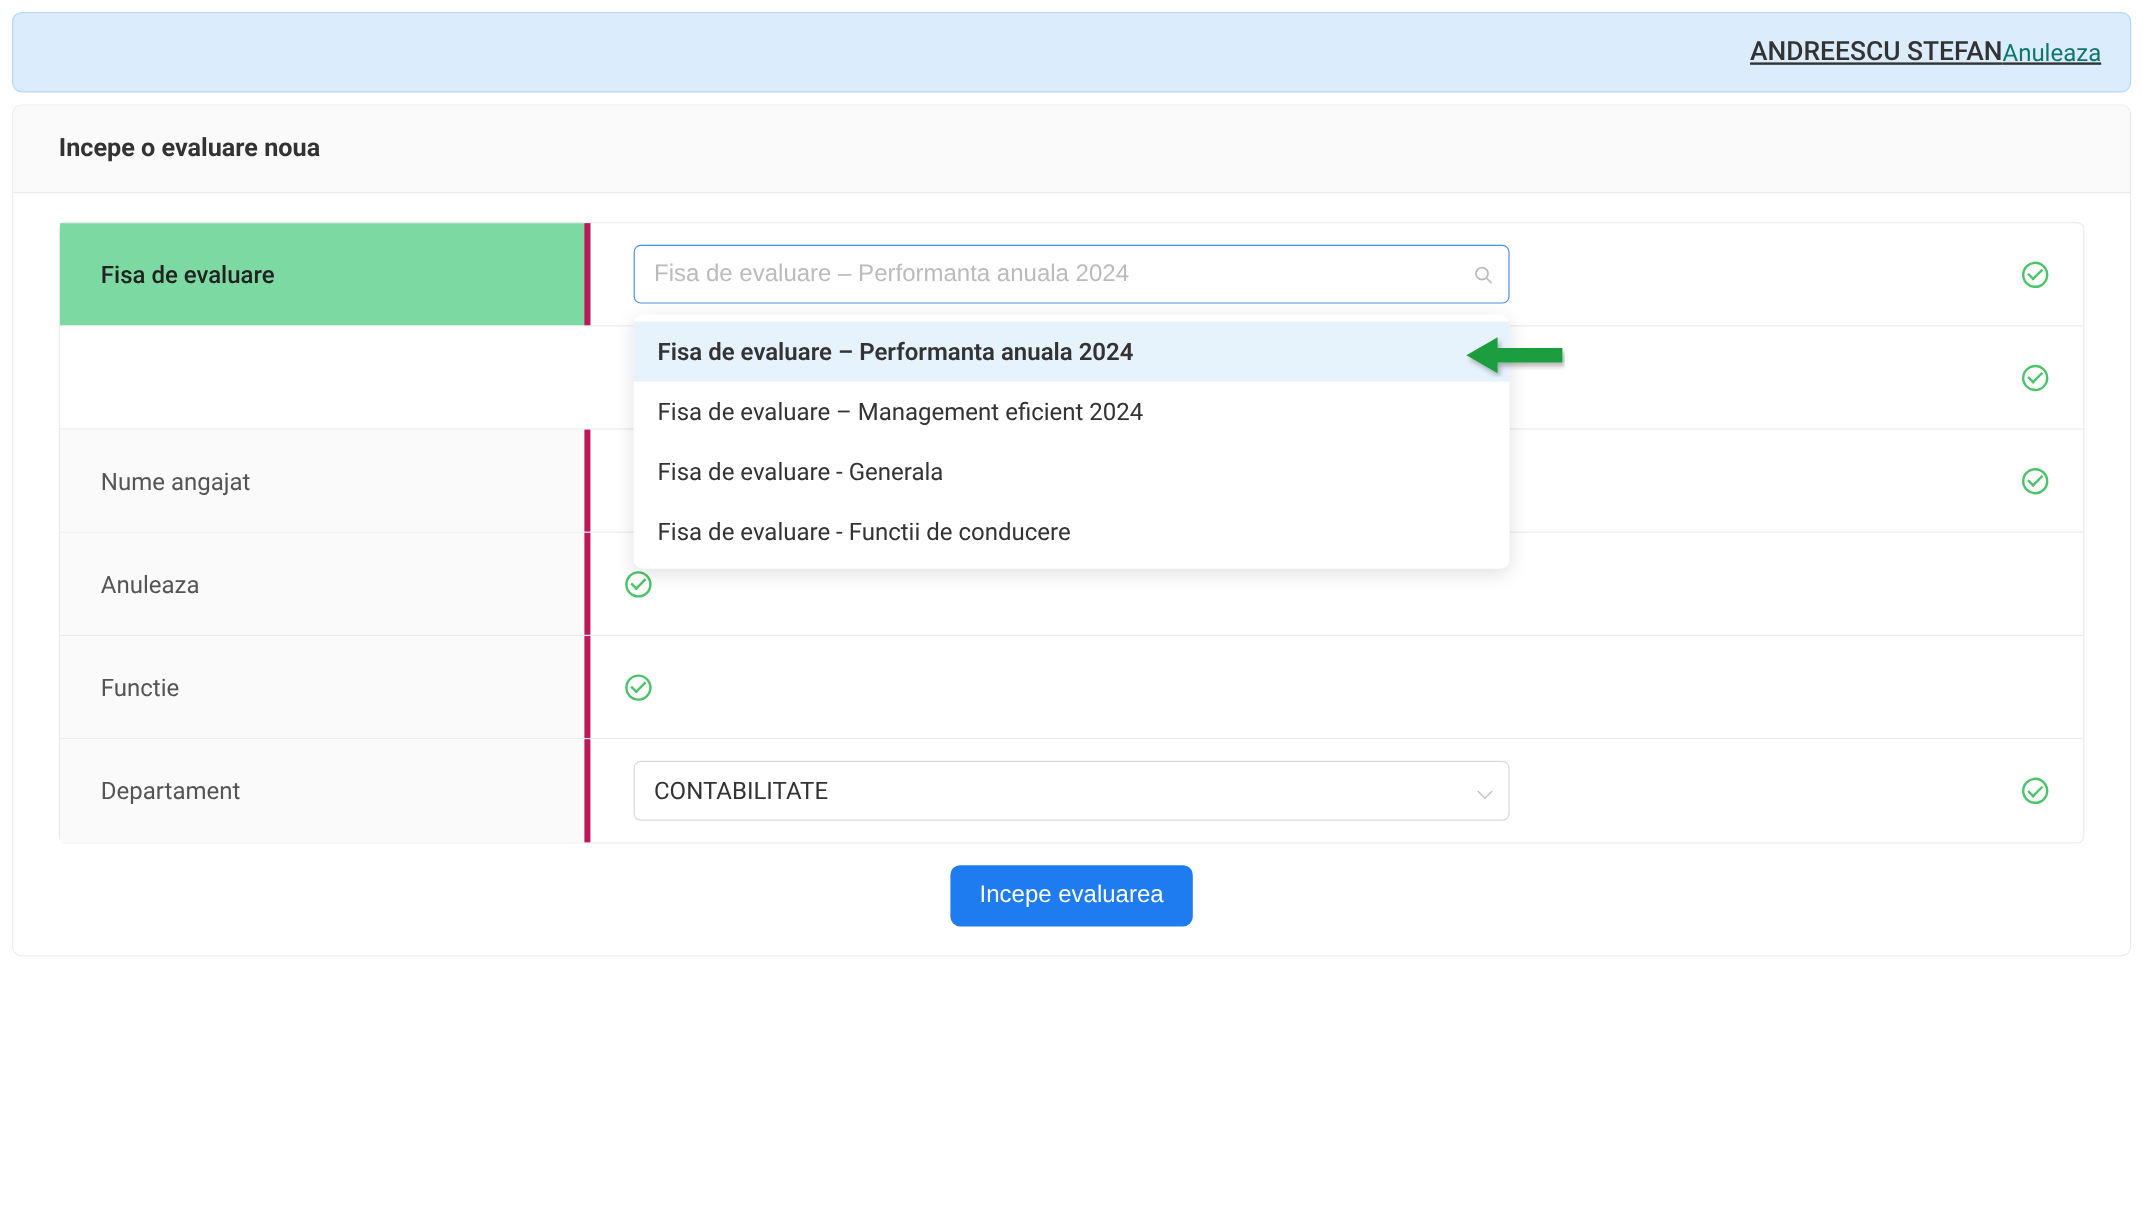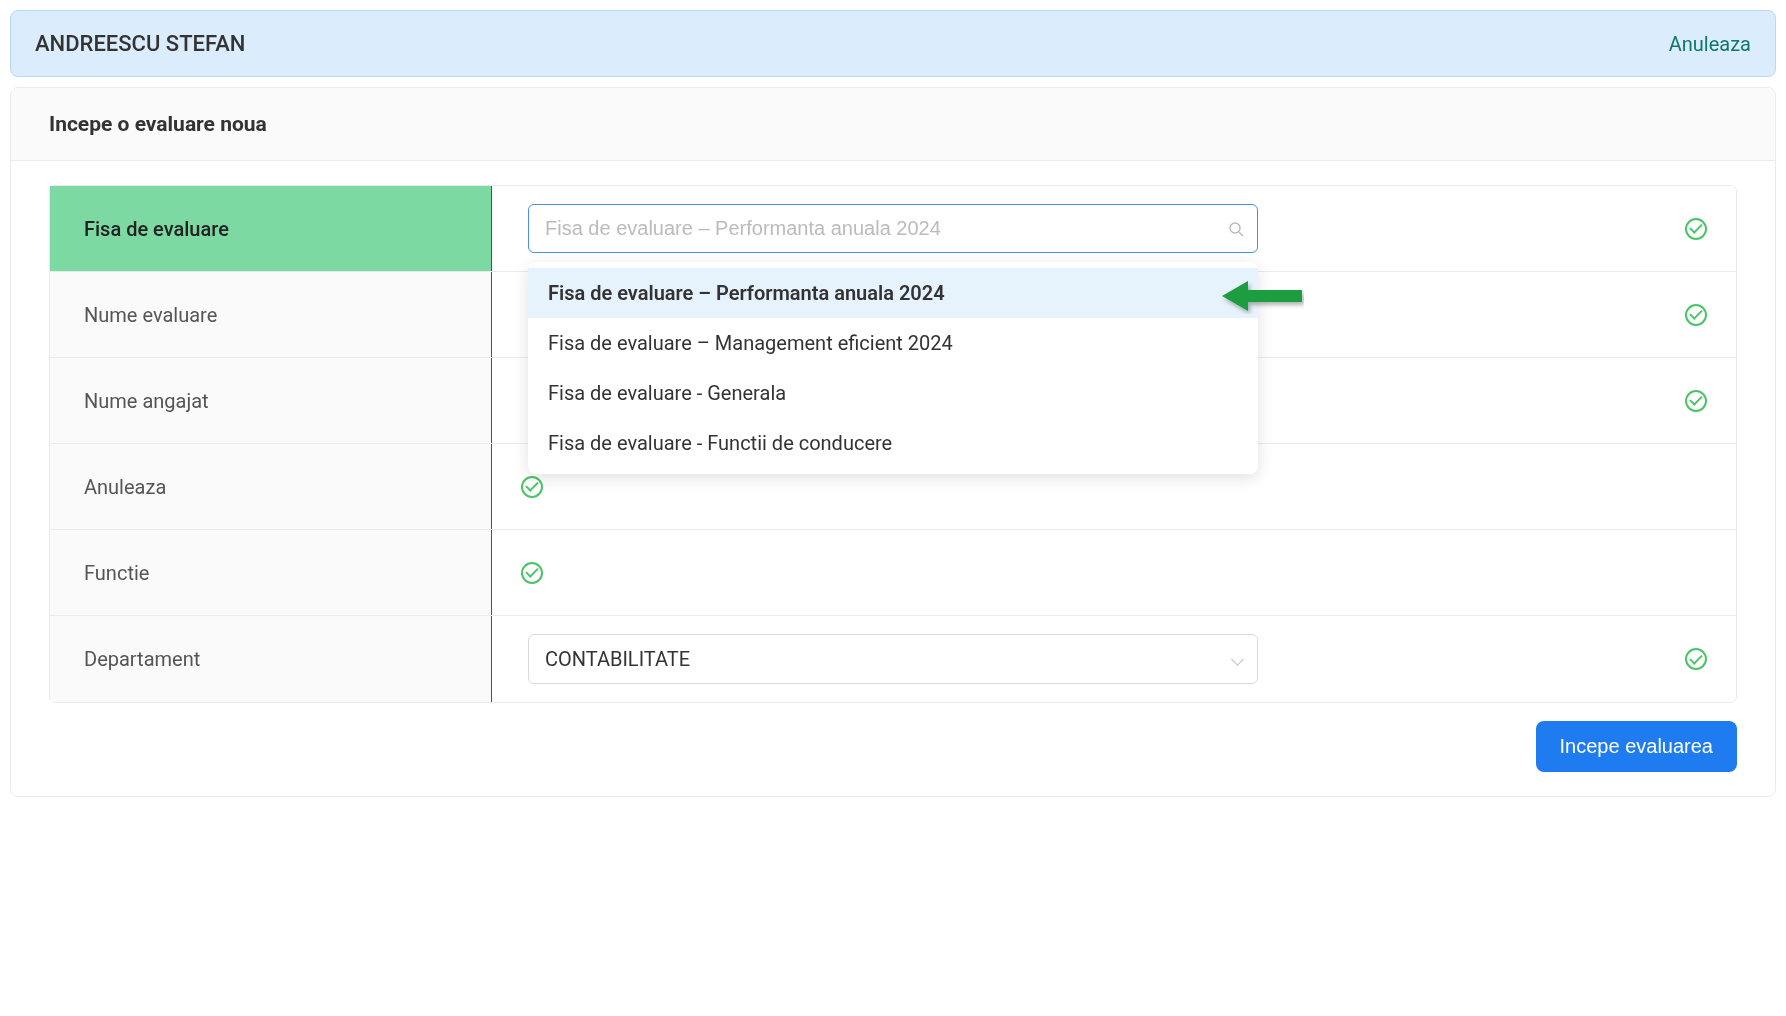--- a/index.html
+++ b/index.html
@@ -12,23 +12,24 @@
       background: #ffffff;
       padding: 10px;
       color: #333;
     }
     .header-bar {
       background: #dbecfc;
       border: 1px solid #b8d8f5;
       border-radius: 8px;
       padding: 20px 24px;
       display: flex;
-      justify-content: space-between;
+      justify-content: flex-end;
       align-items: center;
       margin-bottom: 10px;
+      text-decoration: underline;
     }
     .header-name {
       font-size: 22px;
       font-weight: 500;
       color: #333;
     }
     .header-cancel {
       font-size: 20px;
       color: #0f766e;
       cursor: pointer;
@@ -65,21 +66,21 @@
     }
     .form-label {
       width: 442px;
       flex-shrink: 0;
       padding: 0 34px;
       display: flex;
       align-items: center;
       font-size: 20px;
       color: #555;
       background: #fafafa;
-      border-right: 1px solid #be185d;
+      border-right: 5px solid #be185d;
     }
     .form-label.active {
       background: #7cd9a2;
       color: #222;
       font-weight: 500;
     }
     .form-value {
       flex: 1;
       padding: 0 36px;
       display: flex;
@@ -199,21 +200,21 @@
     }
     .arrow-annotation {
       position: absolute;
       top: 74px;
       right: -46px;
       z-index: 20;
       pointer-events: none;
     }
     .footer {
       display: flex;
-      justify-content: flex-end;
+      justify-content: center;
       margin-top: 18px;
     }
     .primary-btn {
       background: #1e7bf0;
       color: #fff;
       border: none;
       border-radius: 8px;
       padding: 14px 24px;
       font-size: 20px;
       cursor: pointer;
@@ -262,21 +263,20 @@
               </svg>
             </div>
           </div>
         </div>
         <div class="form-status">
           <span class="check-icon"></span>
         </div>
       </div>
 
       <div class="form-row">
-        <div class="form-label">Nume evaluare</div>
         <div class="form-value"></div>
         <div class="form-status">
           <span class="check-icon"></span>
         </div>
       </div>
 
       <div class="form-row">
         <div class="form-label">Nume angajat</div>
         <div class="form-value"></div>
         <div class="form-status">

